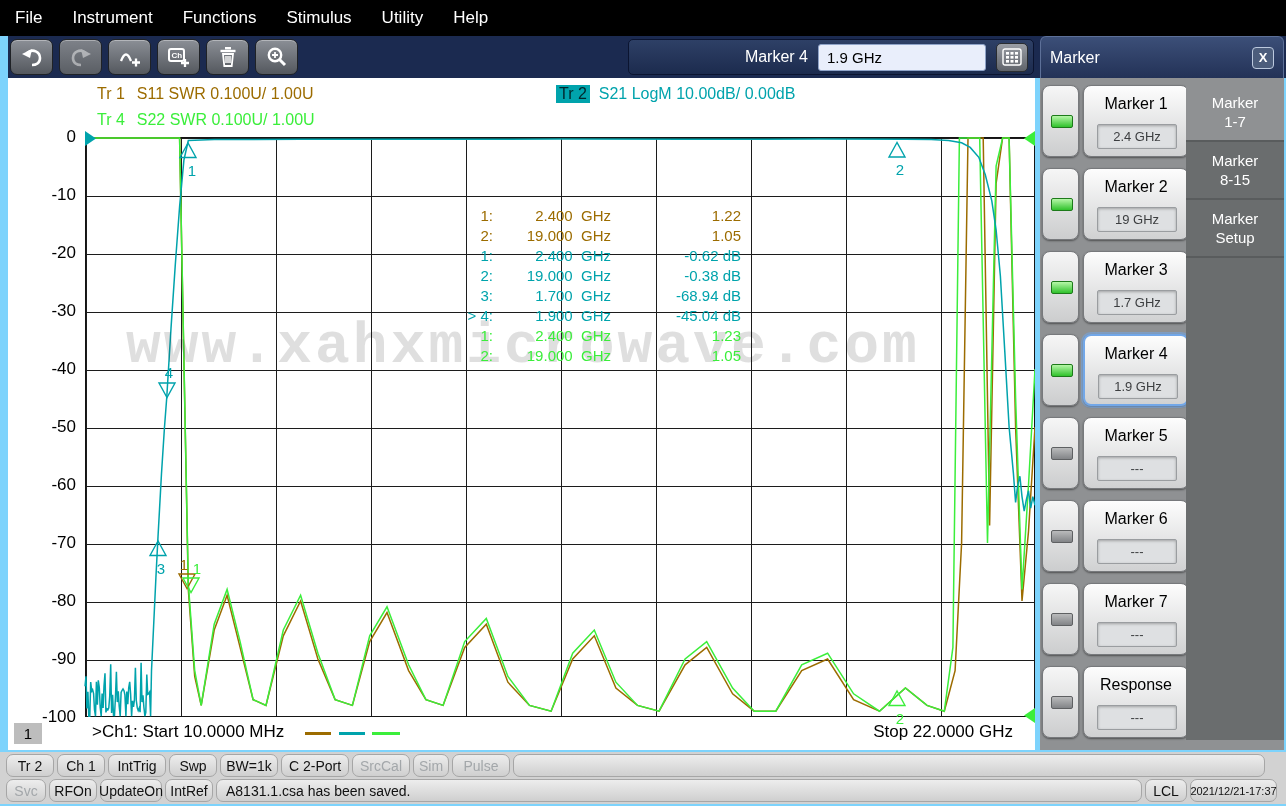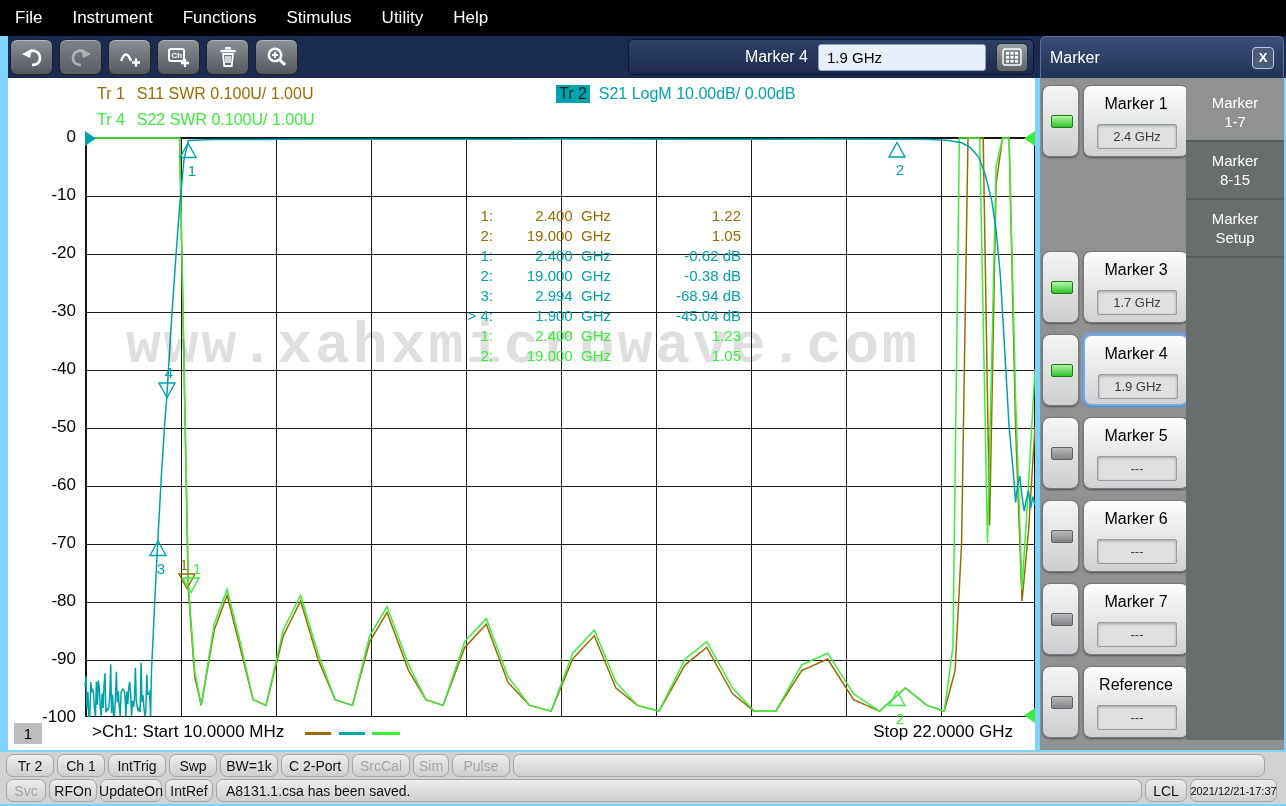--- a/index.html
+++ b/index.html
@@ -262,21 +262,21 @@
           <span class="ro-f">2.400  GHz</span>
           <span class="ro-v">-0.62 dB</span>
         </div>
       <div class="ro-row ro-tr2">
           <span class="ro-p">2:</span>
           <span class="ro-f">19.000  GHz</span>
           <span class="ro-v">-0.38 dB</span>
         </div>
       <div class="ro-row ro-tr2">
           <span class="ro-p">3:</span>
-          <span class="ro-f">2.994  GHz</span>
+          <span class="ro-f">1.700  GHz</span>
           <span class="ro-v">-68.94 dB</span>
         </div>
       <div class="ro-row ro-tr2">
           <span class="ro-p">&gt; 4:</span>
           <span class="ro-f">1.900  GHz</span>
           <span class="ro-v">-45.04 dB</span>
         </div>
       <div class="ro-row ro-tr4">
           <span class="ro-p">1:</span>
           <span class="ro-f">2.400  GHz</span>
@@ -304,20 +304,29 @@
   <div class="panel">
     <div class="prow" style="top:7px">
       <button class="ledbtn">
           <span class="led on"></span>
         </button>
       <button class="mbtn">
           <span class="mlabel">Marker 1</span>
           <span class="mval">2.4 GHz</span>
         </button>
     </div>
+    <div class="prow" style="top:90px">
+      <button class="ledbtn">
+          <span class="led on"></span>
+        </button>
+      <button class="mbtn">
+          <span class="mlabel">Marker 2</span>
+          <span class="mval">19 GHz</span>
+        </button>
+    </div>
     <div class="prow" style="top:173px">
       <button class="ledbtn">
           <span class="led on"></span>
         </button>
       <button class="mbtn">
           <span class="mlabel">Marker 3</span>
           <span class="mval">1.7 GHz</span>
         </button>
     </div>
     <div class="prow" style="top:256px">
@@ -354,21 +363,21 @@
       <button class="mbtn">
           <span class="mlabel">Marker 7</span>
           <span class="mval">---</span>
         </button>
     </div>
     <div class="prow" style="top:588px">
       <button class="ledbtn">
           <span class="led off"></span>
         </button>
       <button class="mbtn">
-          <span class="mlabel">Reference</span>
+          <span class="mlabel">Response</span>
           <span class="mval">---</span>
         </button>
     </div>
     <div class="tabcol">
       <div class="tab sel" style="height:58px">Marker
 1-7</div>
       <div class="tab" style="height:58px">Marker
 8-15</div>
       <div class="tab" style="height:58px">Marker
 Setup</div>

